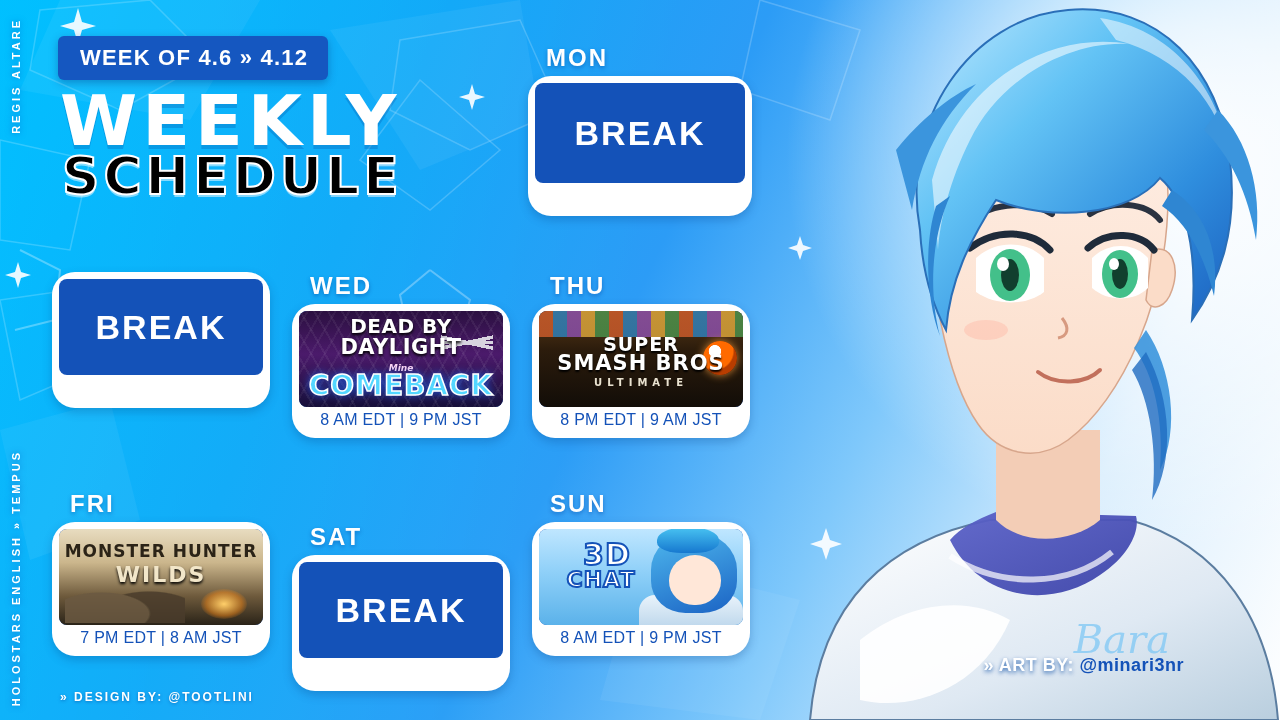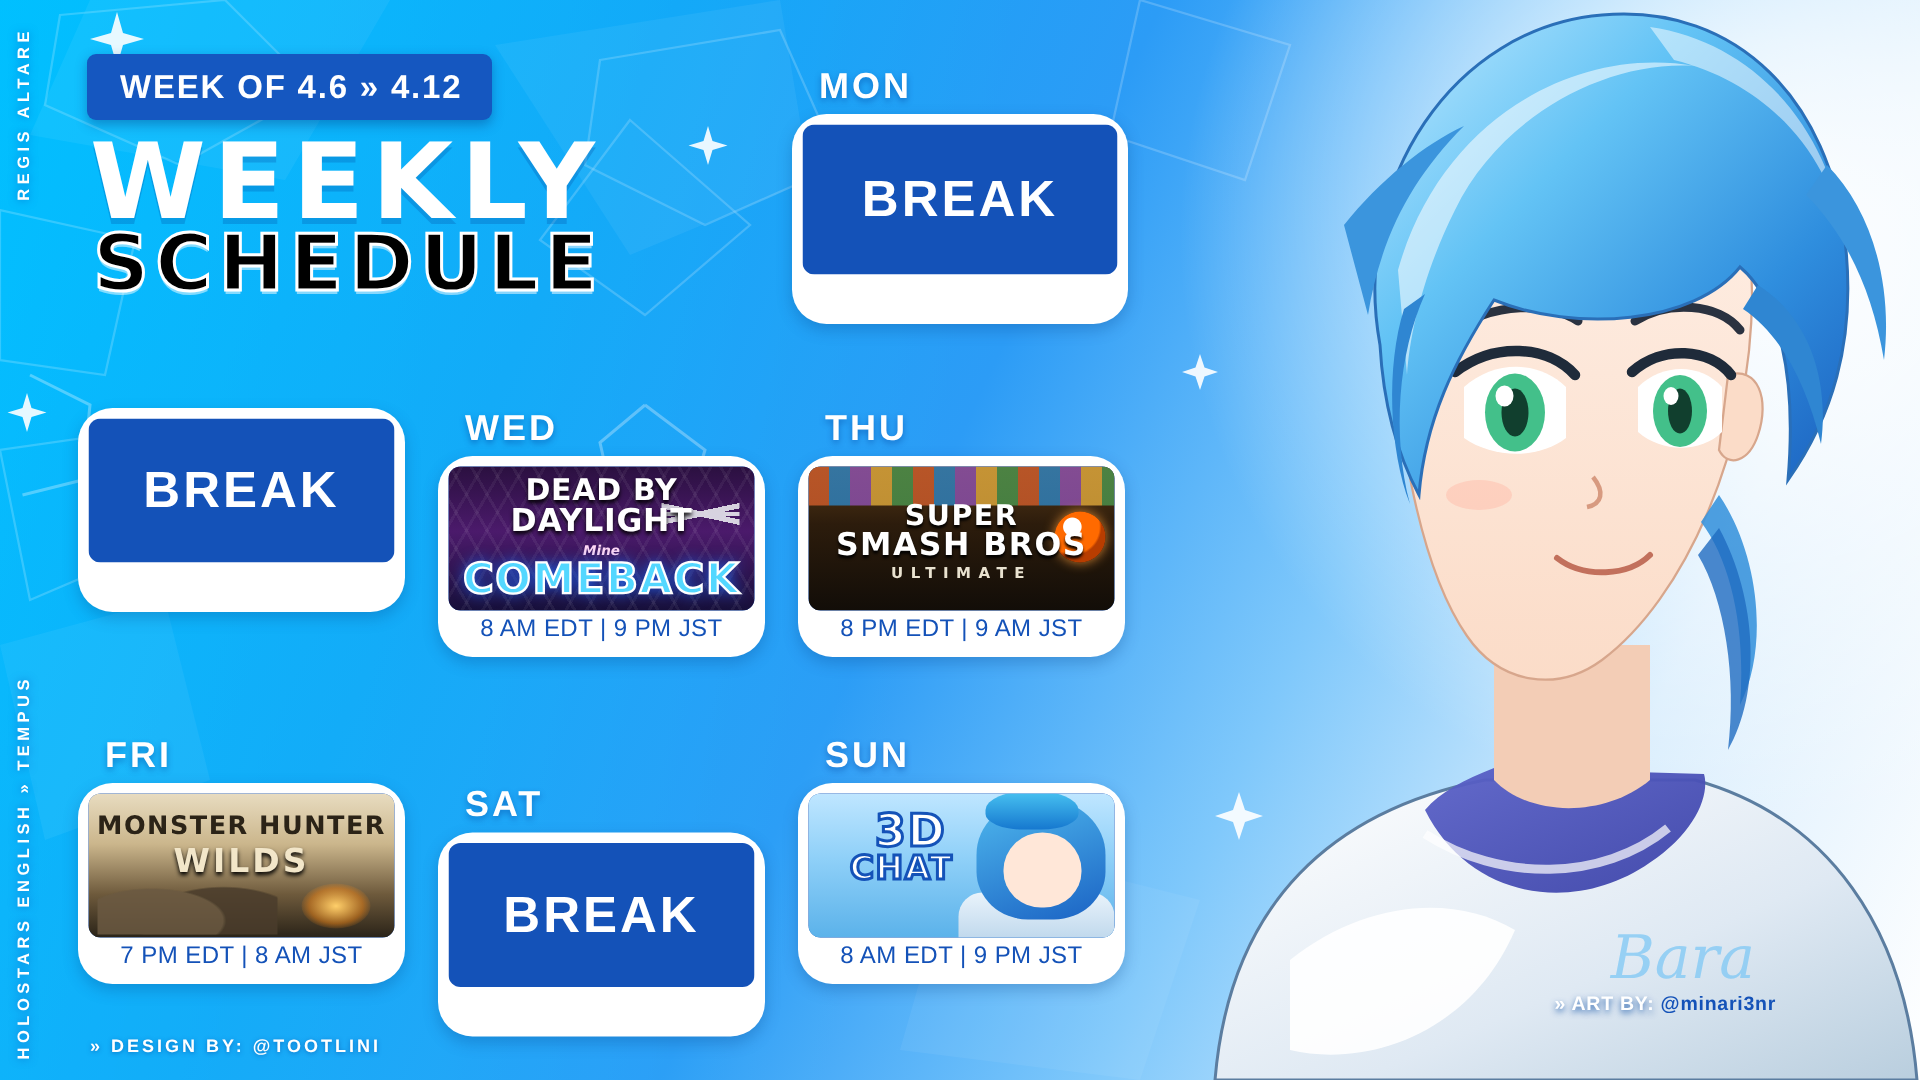--- a/index.html
+++ b/index.html
@@ -185,21 +185,21 @@
 
   
   .design-by{
     position:absolute;left:60px;bottom:16px;
     color:#ffffff;font-size:12px;font-weight:700;letter-spacing:2px;
     text-shadow:0 1px 3px rgba(0,60,150,.5);
     white-space:nowrap;
   }
   .art-by{
     position:absolute;right:96px;bottom:44px;
-    font-size:13px;font-weight:800;letter-spacing:.5px;white-space:nowrap;text-align:right;
+    font-size:18px;font-weight:800;letter-spacing:.5px;white-space:nowrap;text-align:right;
   }
   .art-by .lbl{color:#ffffff;text-shadow:0 2px 4px rgba(0,70,160,.8);}
   .art-by .handle{color:#1452b8;}
   .signature{
     position:absolute;right:110px;bottom:58px;
     color:#7fc8f5;opacity:.75;font-size:40px;
     font-family:"DejaVu Serif", serif;font-style:italic;
     pointer-events:none;
   }
 </style>

